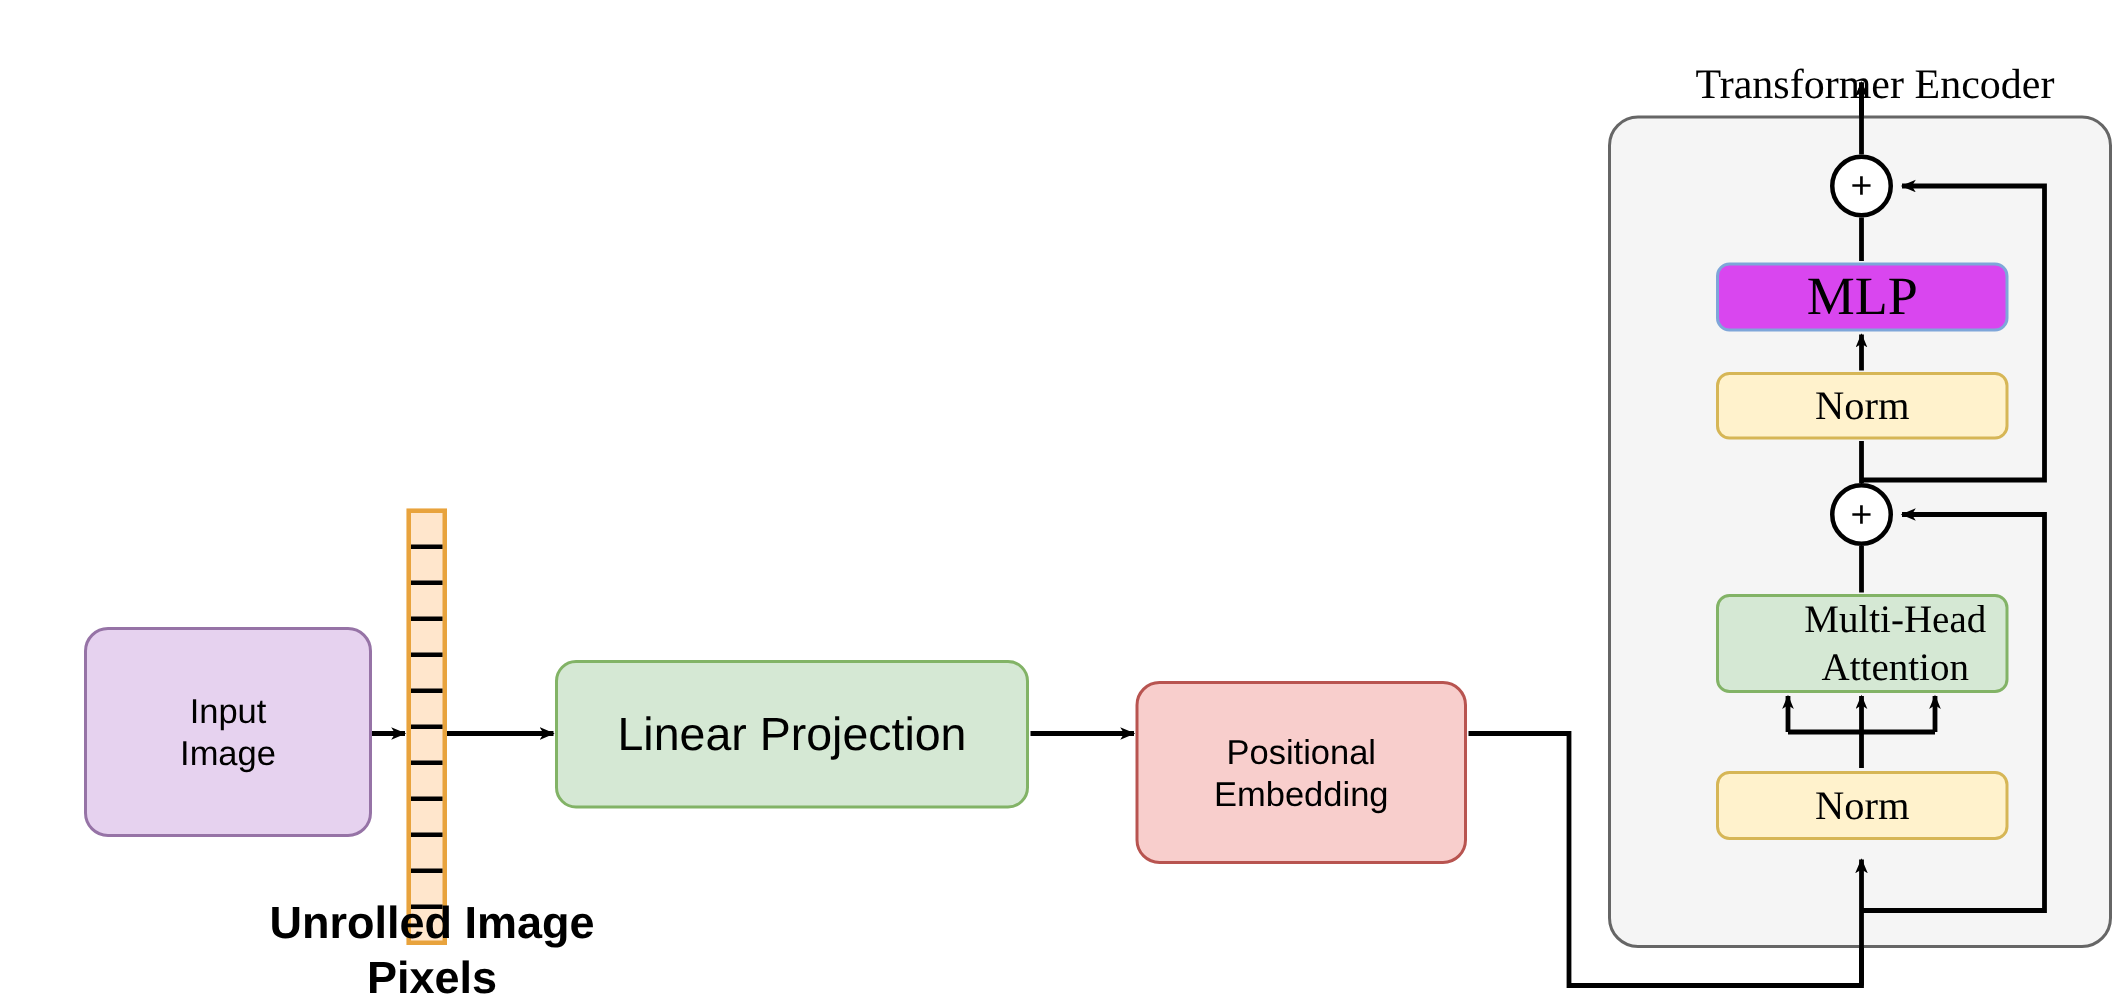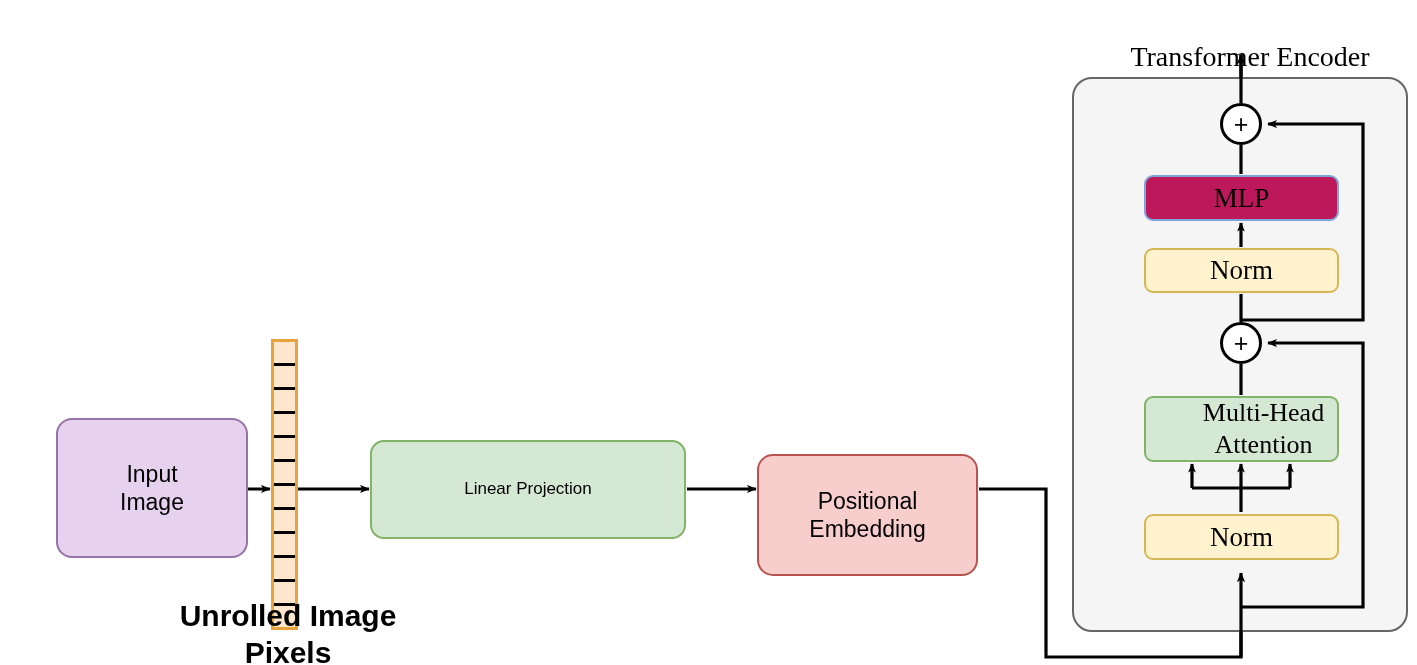--- a/index.html
+++ b/index.html
@@ -42,21 +42,21 @@
     border: 2px solid #9673a6;
     border-radius: 16px;
     font-size: 23px;
     margin-left: 48px;
   }
   #linear-projection {
     left: 370px; top: 440px; width: 316px; height: 99px;
     background: #d5e8d4;
     border: 2px solid #82b366;
     border-radius: 14px;
-    font-size: 17px;
+    font-size: 31px;
   }
   #positional-embedding {
     left: 757px; top: 427px; width: 221px; height: 122px;
     background: #f8cecc;
     border: 2px solid #b85450;
     border-radius: 16px;
     font-size: 23px;
     margin-top: 27px;
   }
   #unrolled-caption {
@@ -92,24 +92,24 @@
   #encoder-panel {
     position: absolute;
     left: 1072px; top: 77px; width: 336px; height: 555px;
     box-sizing: border-box;
     background: #f5f5f5;
     border: 2px solid #666666;
     border-radius: 20px;
   }
   #mlp {
     left: 1144px; top: 175px; width: 195px; height: 46px;
-    background: #be185d;
+    background: #d946ef;
     border: 2px solid #7ea6d9;
     border-radius: 9px;
-    font-size: 27px;
+    font-size: 36px;
   }
   #norm-top {
     left: 1144px; top: 248px; width: 195px; height: 45px;
     background: #fff2cc;
     border: 2px solid #d6b656;
     border-radius: 9px;
     font-size: 27px;
   }
   #multi-head-attention {
     left: 1144px; top: 396px; width: 195px; height: 66px;

